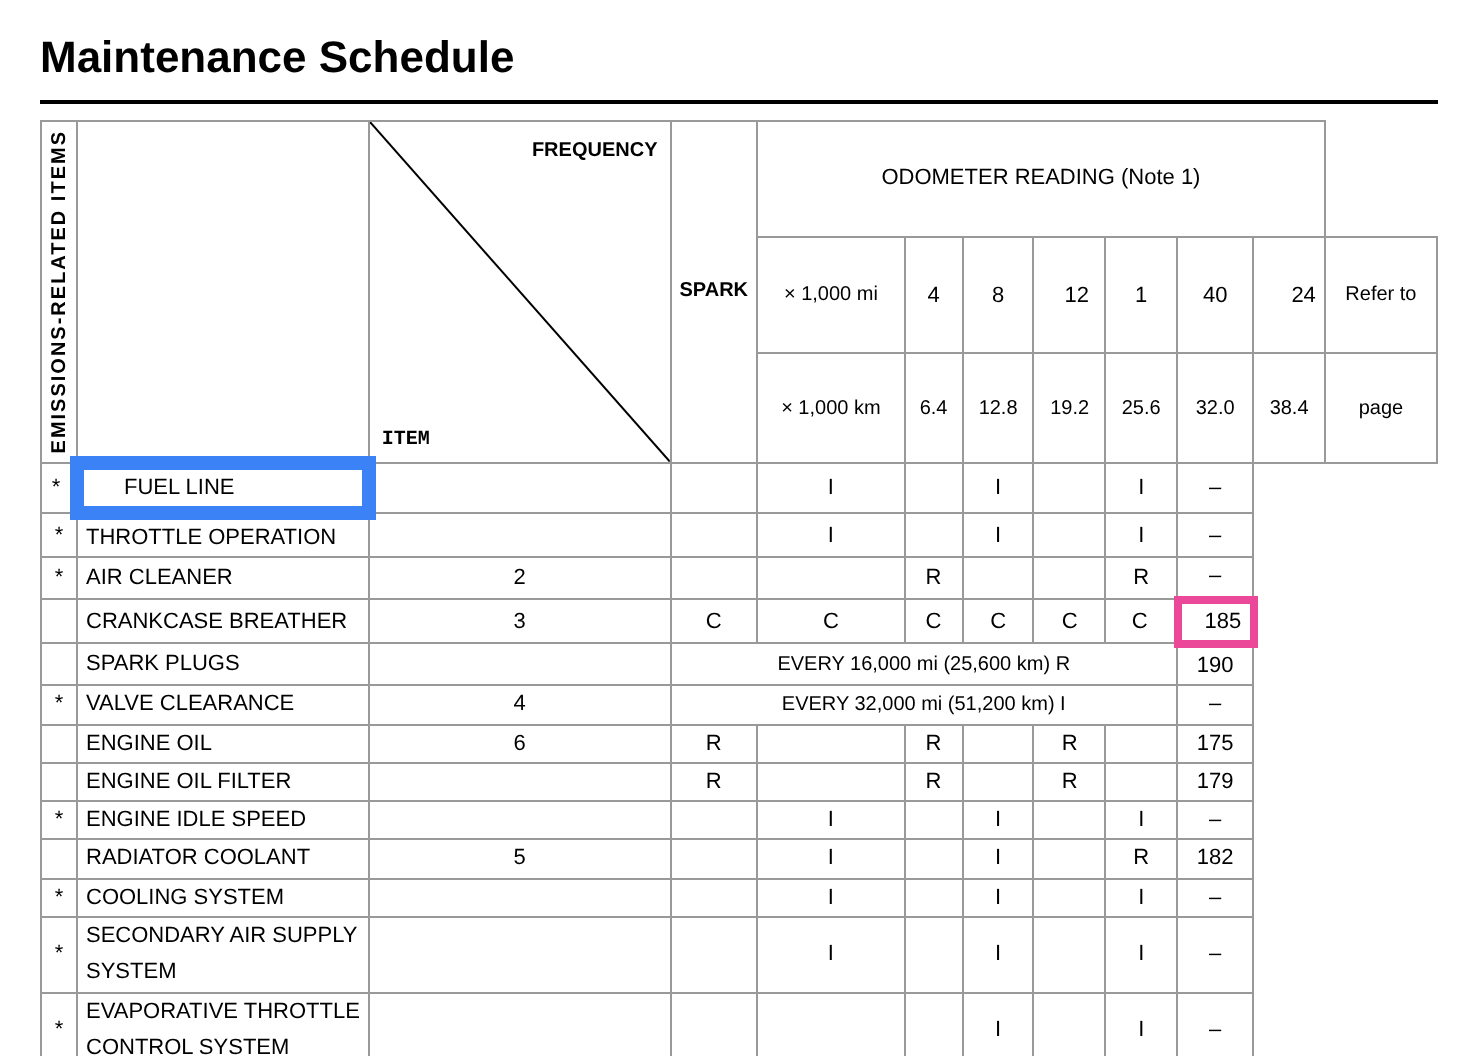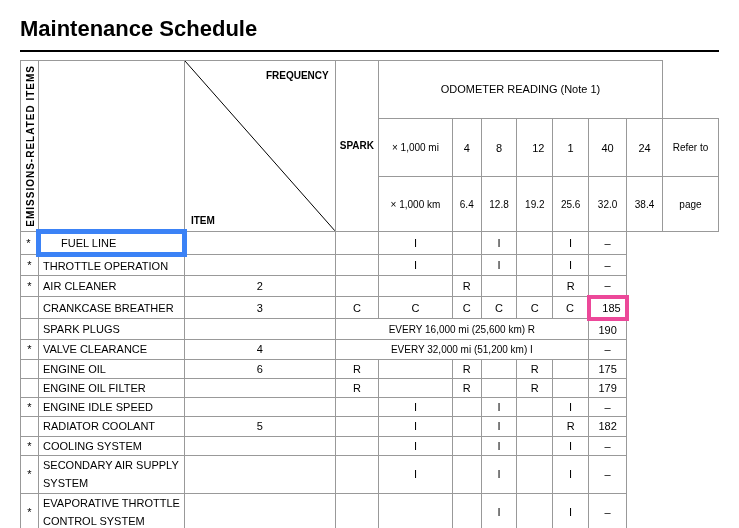--- a/index.html
+++ b/index.html
@@ -65,20 +65,21 @@
       right: 6px;
       font-weight: bold;
       font-size: 10px;
     }
     .diag-item {
       position: absolute;
       bottom: 4px;
       left: 6px;
       font-weight: bold;
       font-size: 10px;
+      font-family: Liberation Mono, monospace;
     }
     .footnote {
       margin-top: 8px;
       font-size: 11px;
       line-height: 1.5;
     }
   </style>
 </head>
 <body>
 
@@ -106,39 +107,39 @@
 
         <td colspan="7" style="border:1px solid #999; font-weight:normal;">ODOMETER READING (Note 1)</td>
       </tr>
       <tr>
         <td style="border:1px solid #999; font-size:10px; white-space:nowrap;">× 1,000 mi</td>
         <td style="border:1px solid #999;">4</td>
         <td style="border:1px solid #999;">8</td>
         <td style="border:1px solid #999;padding-left:11px;">12</td>
         <td style="border:1px solid #999;">1</td>
         <td style="border:1px solid #999;">40</td>
-        <td style="border:1px solid #999;">24</td>
+        <td style="border:1px solid #999;text-align:right;">24</td>
         <td style="border:1px solid #999; font-size:10px;">Refer to</td>
       </tr>
       <tr>
         <td style="border:1px solid #999; font-size:10px; white-space:nowrap;">× 1,000 km</td>
         <td style="border:1px solid #999; font-size:10px;">6.4</td>
         <td style="border:1px solid #999; font-size:10px;">12.8</td>
         <td style="border:1px solid #999; font-size:10px;">19.2</td>
         <td style="border:1px solid #999; font-size:10px;">25.6</td>
         <td style="border:1px solid #999; font-size:10px;">32.0</td>
         <td style="border:1px solid #999; font-size:10px;">38.4</td>
         <td style="border:1px solid #999; font-size:10px;">page</td>
       </tr>
     </thead>
     <tbody>
 
       <tr>
         <td style="border:1px solid #999; text-align:center; font-size:11px;">*</td>
-        <td class="item-label" style="border:5px solid #3b82f6;padding-left:20px;">FUEL LINE</td>
+        <td class="item-label" style="border:7px solid #3b82f6;padding-left:20px;">FUEL LINE</td>
         <td style="border:1px solid #999;"></td>
         <td style="border:1px solid #999;"></td>
         <td style="border:1px solid #999;">I</td>
         <td style="border:1px solid #999;"></td>
         <td style="border:1px solid #999;">I</td>
         <td style="border:1px solid #999;"></td>
         <td style="border:1px solid #999;">I</td>
         <td style="border:1px solid #999;">–</td>
       </tr>
 

